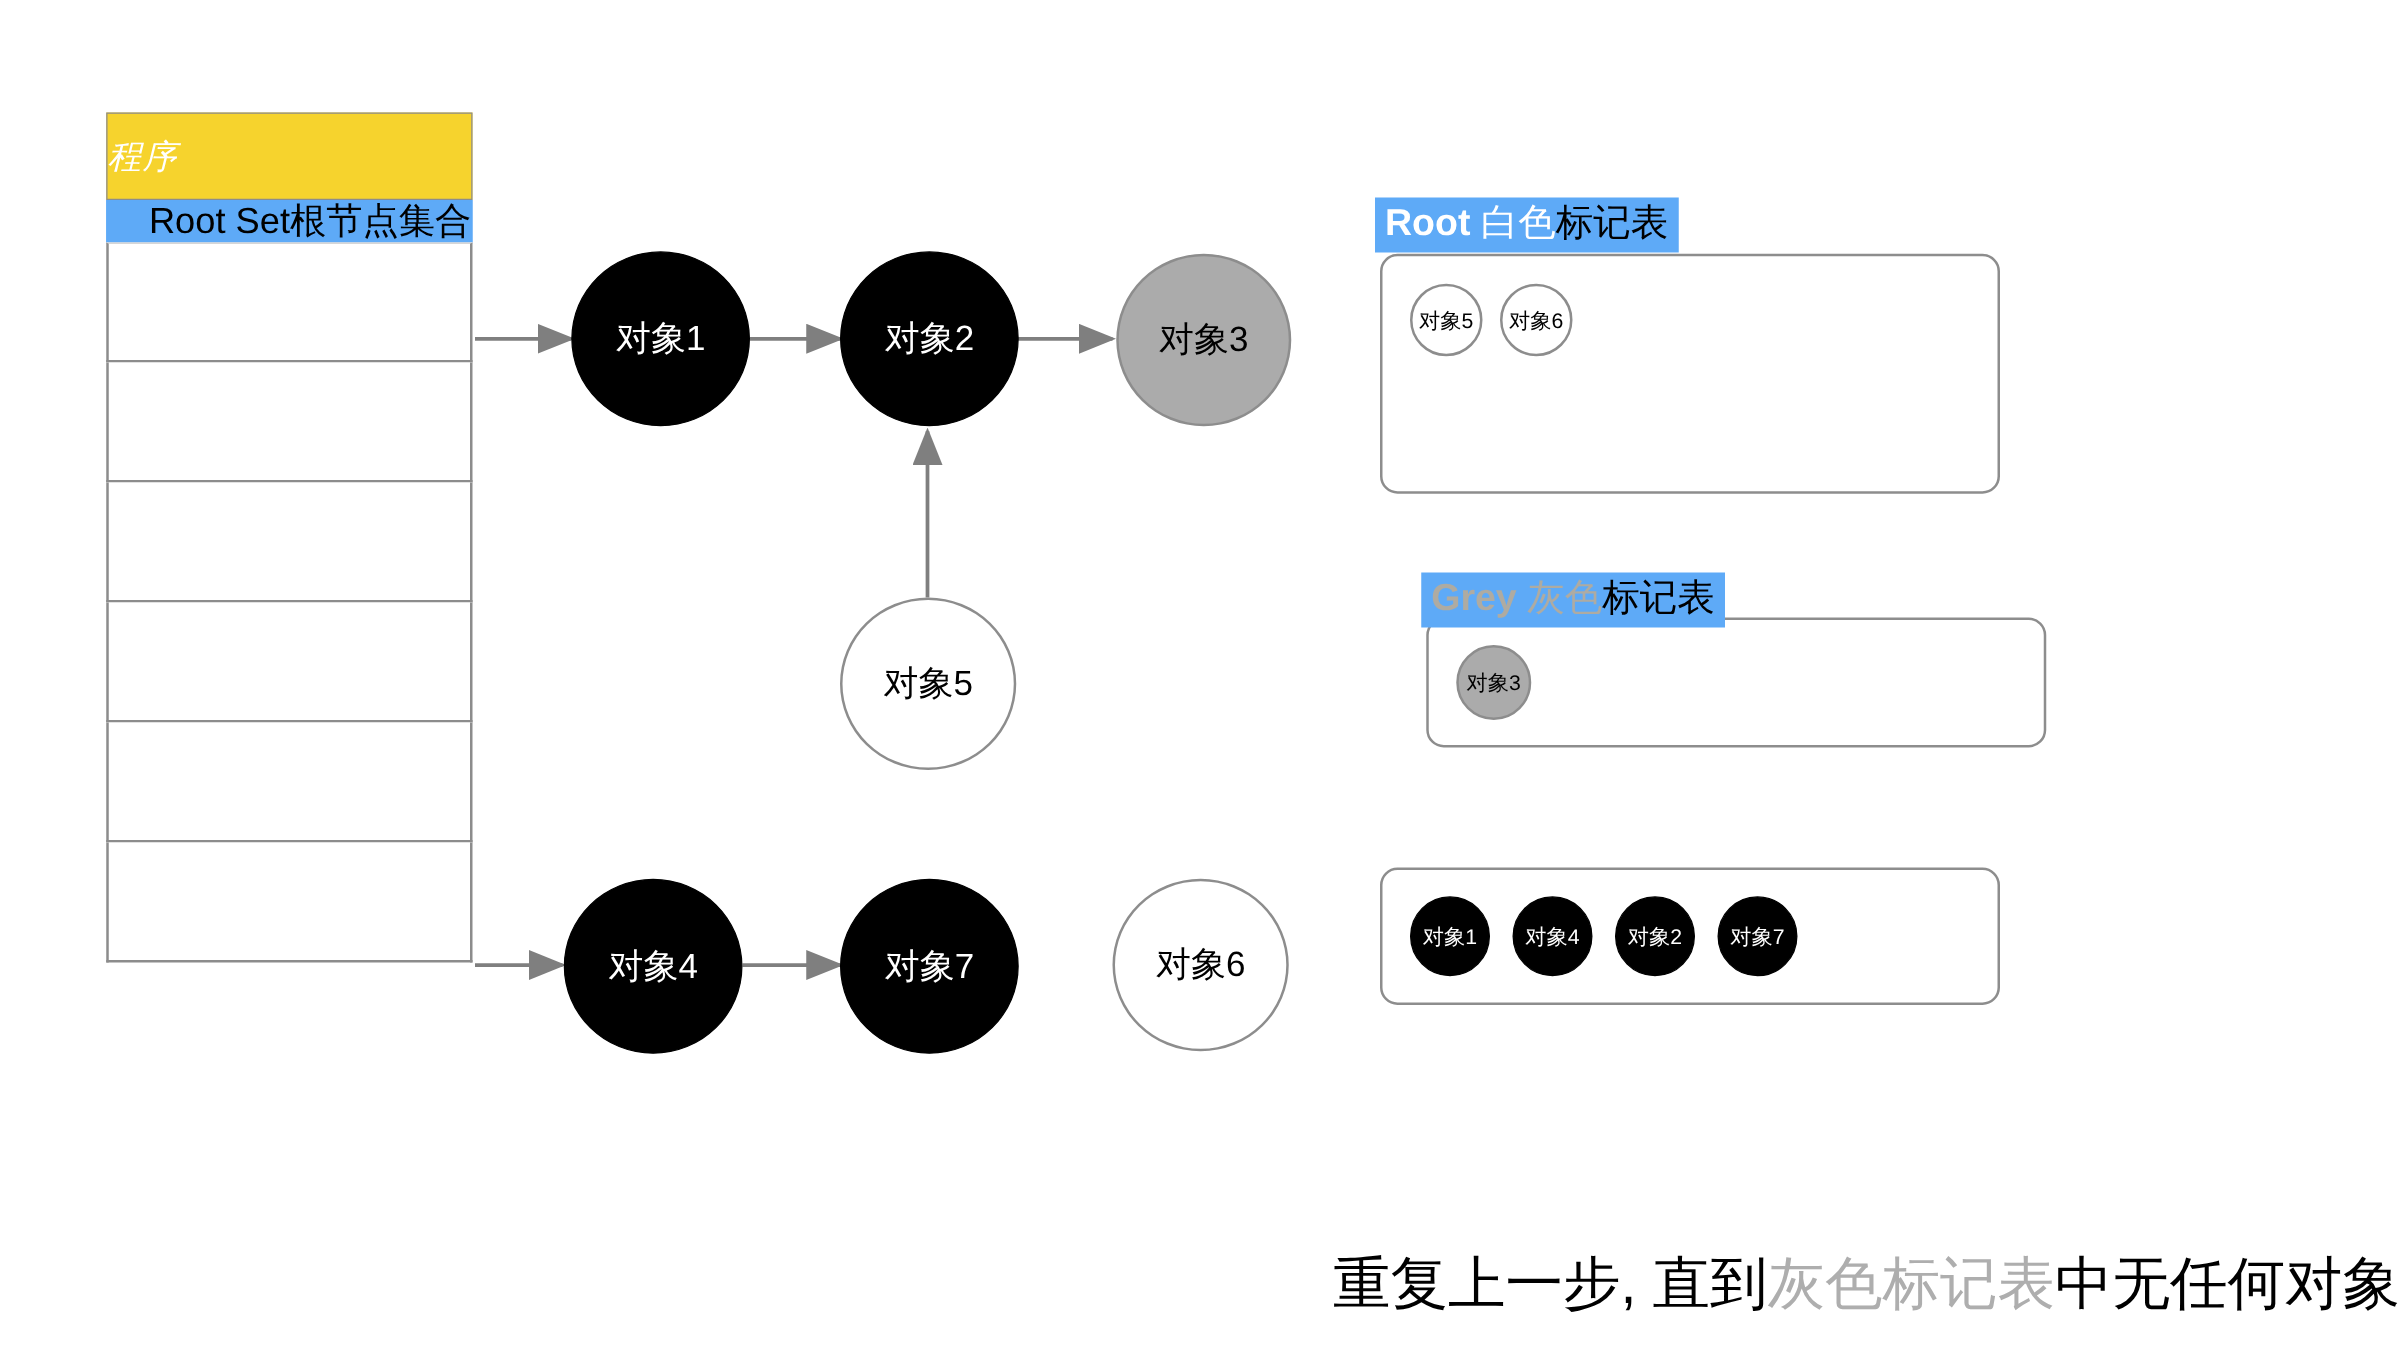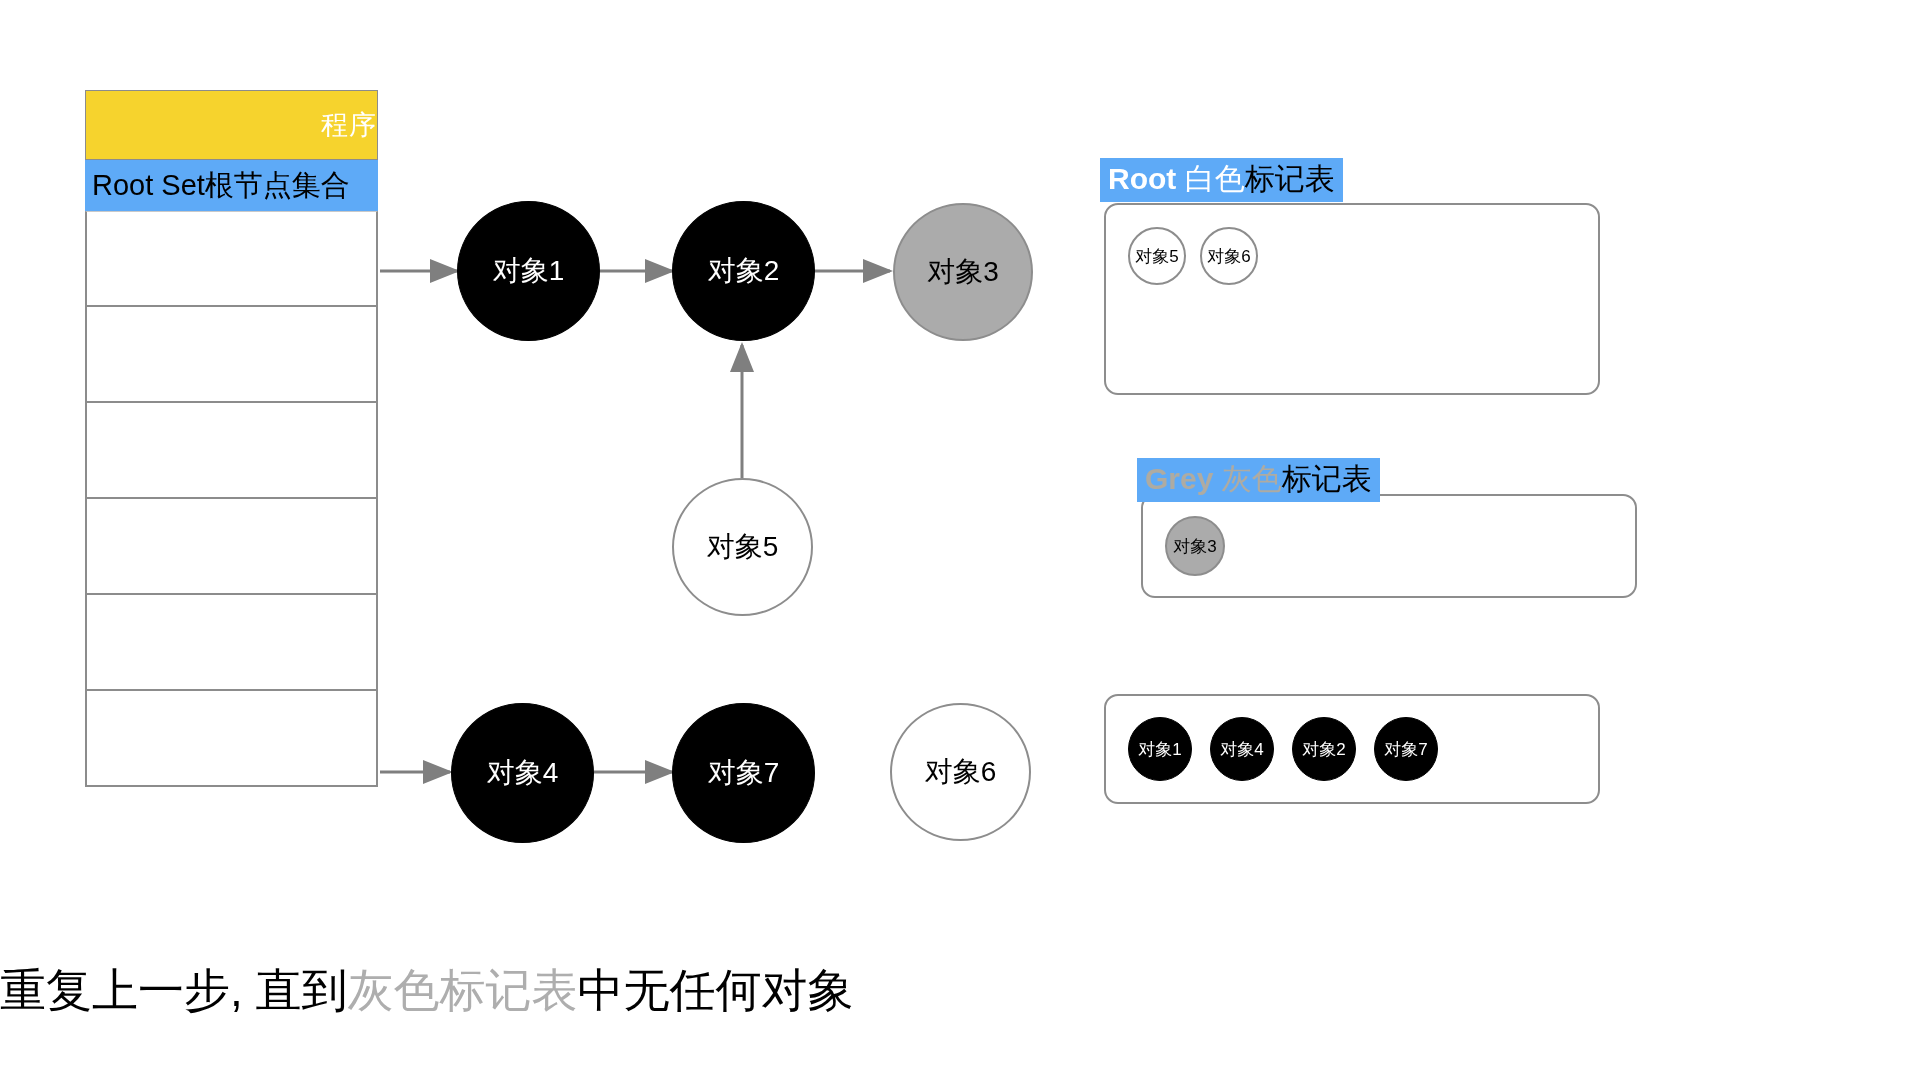--- a/index.html
+++ b/index.html
@@ -27,36 +27,38 @@
     top: 90px;
     width: 293px;
   }
   .stack-program {
     height: 70px;
     background: #f6d32d;
     border: 1px solid #8c8c8c;
     box-sizing: border-box;
     display: flex;
     align-items: center;
-    justify-content: flex-end;
+    justify-content: flex-start;
     color: #ffffff;
     font-size: 27px;
     letter-spacing: 1px;
+    font-style: italic;
   }
   .stack-rootset {
-    height: 51px;
+    height: 34px;
     background: #5eaaf7;
     border: 1px solid #5eaaf7;
     box-sizing: border-box;
     display: flex;
     align-items: center;
     padding-left: 6px;
     color: #000000;
     font-size: 29px;
     white-space: nowrap;
+    justify-content: flex-end;
   }
   .stack-cell {
     height: 96px;
     border-left: 2px solid #8c8c8c;
     border-right: 2px solid #8c8c8c;
     border-bottom: 2px solid #8c8c8c;
     box-sizing: border-box;
     background: #ffffff;
   }
   .stack-cell.first {
@@ -139,23 +141,23 @@
     flex: none;
   }
   .chip.black { background: #000000; color: #ffffff; border: 1px solid #000000; }
   .chip.grey  { background: #ababab; color: #000000; border: 2px solid #8d8d8d; }
   .chip.white { background: #ffffff; color: #000000; border: 2px solid #8d8d8d; }
 
   
   .caption {
     position: absolute;
     left: 0;
-    top: 960px;
+    top: 996px;
     width: 1920px;
-    text-align: left;
+    text-align: right;
     font-size: 46px;
     white-space: nowrap;
   }
   .cap-grey { color: #aeaeae; }
 </style>
 </head>
 <body>
 
 <div class="canvas">
 

